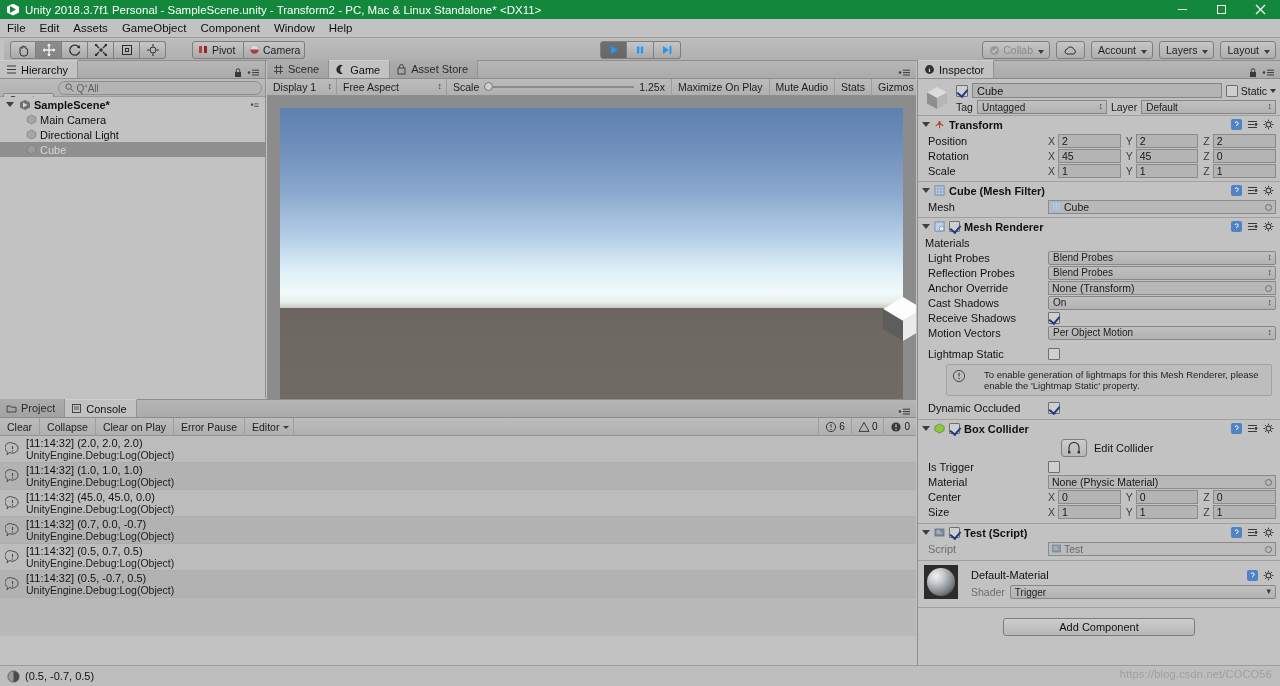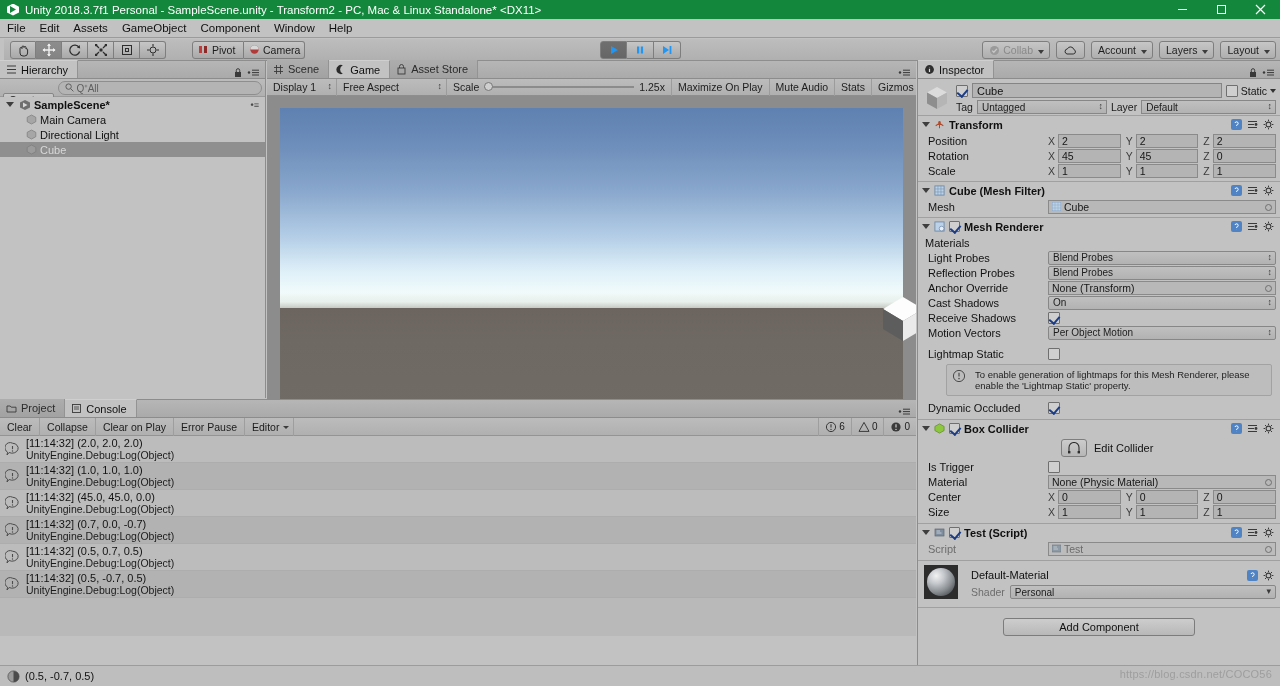--- a/index.html
+++ b/index.html
@@ -324,21 +324,21 @@
     font-size: 10px; color: #1c1c1c; display: flex; align-items: center; padding: 0 14px 0 4px;
   }
   .popfield::after {
     content: "\2195"; position: absolute; right: 3px; top: 0; font-size: 9px; color: #3a3a3a;
   }
   .popfield.flat::after { content: "\25BE"; right: 4px; top: 0; }
 
   .helpbox {
     margin: 3px 8px 4px 28px; min-height: 30px;
     background: #bdbdbd; border: 1px solid #a2a2a2; border-radius: 2px;
-    display: flex; gap: 9px; padding: 4px 5px; font-size: 9.5px; color: #1e1e1e; line-height: 11px;
+    display: flex; gap: 18px; padding: 4px 5px; font-size: 9.5px; color: #1e1e1e; line-height: 11px;
   }
   .helpbox .warn-ico { flex: none; }
 
   .edit-collider-row { height: 22px; display: flex; align-items: center; gap: 7px; padding-left: 143px; }
   .edit-collider-btn {
     width: 26px; height: 18px; background: linear-gradient(#cccccc,#b6b6b6);
     border: 1px solid #7e7e7e; border-radius: 3px;
     display: flex; align-items: center; justify-content: center;
   }
   .edit-collider-lab { font-size: 11px; color: #121212; }
@@ -1182,21 +1182,21 @@
                   <path d="M4,4 a1.6,1.6 0 1 1 1.6,2 v.8" stroke="#fff" stroke-width="1" fill="none"></path>
                 </svg>
               <svg class="comp-ico" width="11" height="11" viewBox="0 0 11 11">
                   <circle cx="5.5" cy="5.5" r="2.4" fill="none" stroke="#3a3a3a" stroke-width="1.1"></circle>
                   <path d="M5.5,.6 V2 M5.5,9 V10.4 M.6,5.5 H2 M9,5.5 H10.4 M2,2 L3,3 M8,8 L9,9 M9,2 L8,3 M3,8 L2,9" stroke="#3a3a3a" stroke-width="1"></path>
                 </svg>
             </div>
           </div>
           <div class="matshader">
             <span>Shader</span>
-            <div class="popfield flat" style="flex:1">Personal</div>
+            <div class="popfield flat" style="flex:1">Trigger</div>
           </div>
         </div>
       </div>
 
       <div class="comp-sep" style="margin-top:2px"></div>
 
       <div class="addcomp-wrap">
         <div class="addcomp">Add Component</div>
       </div>
     </div>

